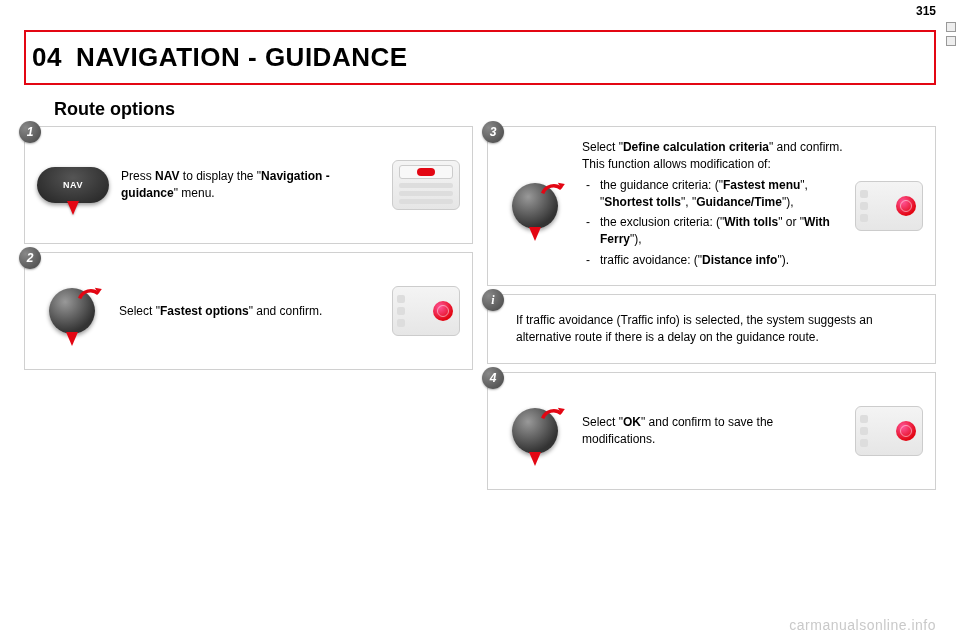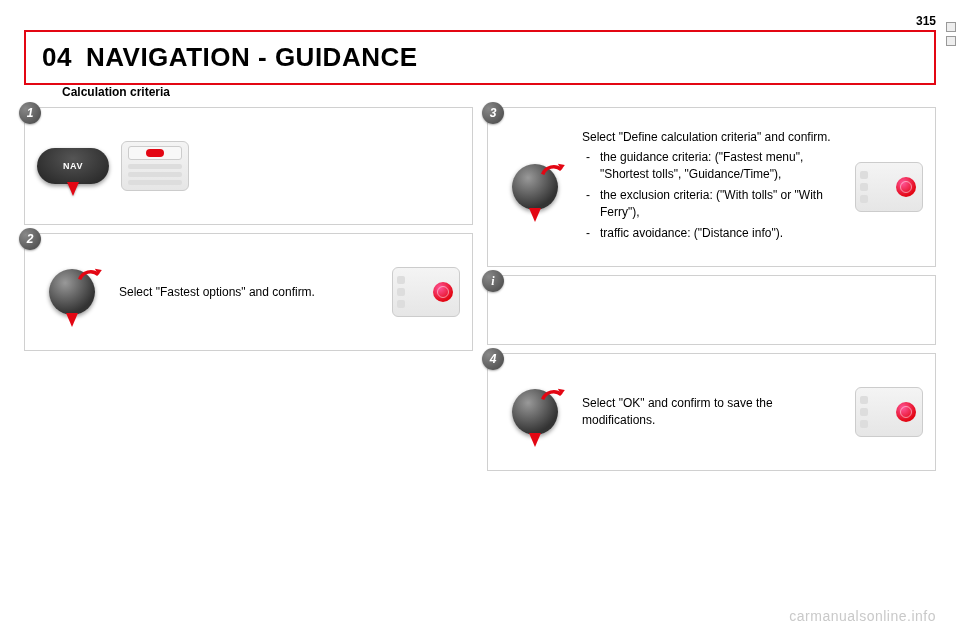--- a/index.html
+++ b/index.html
@@ -1,21 +1,21 @@
 <!DOCTYPE html>
 <html><head>
 <meta charset="utf-8">
 <style>
   * { box-sizing: border-box; margin: 0; padding: 0; }
   html, body { width: 960px; height: 640px; font-family: Arial, Helvetica, sans-serif; background: #fff; color: #000; position: relative; }
   .page { width: 960px; height: 640px; position: relative; padding: 10px 24px 20px 24px; }
-  .page-number { position: absolute; top: 14px; right: 24px; font-size: 12px; font-weight: bold; }
+  .page-number { position: absolute; top: 4px; right: 24px; font-size: 12px; font-weight: bold; }
   .side-markers { position: absolute; right: 4px; top: 22px; display: flex; flex-direction: column; gap: 4px; }
   .side-markers span { width: 10px; height: 10px; border: 1px solid #999; background: #eee; }
-  .chapter-bar { border: 2px solid #e30613; padding: 10px 16px; margin-top: 20px; }
+  .chapter-bar { border: 2px solid #e30613; padding: 10px 6px; margin-top: 20px; }
   .chapter-bar h1 { font-size: 26px; font-weight: bold; letter-spacing: 0.5px; }
   .chapter-bar .num { margin-right: 14px; }
   .section-title { font-size: 18px; font-weight: bold; margin: 14px 0 4px 30px; }
   .tab-shape { position: relative; margin-bottom: 6px; }
   .tab-shape::before { content: ""; position: absolute; right: 440px; top: -6px; width: 200px; height: 30px; background: #fff; border-right: 1px solid #ccc; transform: skewX(-30deg); z-index: -1; }
   .subsection-title { font-size: 12px; font-weight: bold; margin: 0 0 8px 38px; }
   .subsection-wrap { position: relative; }
   .subsection-wrap::after { content: ""; position: absolute; right: 440px; top: 6px; width: 200px; height: 24px; background: #fff; border-right: 1px solid #ccc; transform: skewX(-30deg); z-index: -1; }
   .cols { display: flex; gap: 14px; }
   .col { flex: 1; display: flex; flex-direction: column; gap: 8px; }
@@ -41,51 +41,54 @@
   
   .thumb-panel { position: relative; width: 100%; height: 100%; }
   .thumb-top { position: absolute; inset: 4px 6px auto 6px; height: 14px; border: 1px solid #ccc; border-radius: 3px; background: #f8f8f8; }
   .thumb-rows { position: absolute; top: 22px; left: 6px; right: 6px; display: flex; flex-direction: column; gap: 3px; }
   .thumb-rows span { height: 5px; background: #ddd; border-radius: 2px; }
   .thumb-nav-dot { position: absolute; top: 7px; left: 50%; transform: translateX(-50%); width: 18px; height: 8px; background: #e30613; border-radius: 4px; }
   .thumb-knob { position: absolute; right: 6px; top: 50%; transform: translateY(-50%); width: 20px; height: 20px; border-radius: 50%; background: radial-gradient(circle at 35% 30%, #f59, #e30613 70%); }
   .thumb-knob::before { content:""; position:absolute; inset:4px; border-radius:50%; border:1px solid rgba(255,255,255,0.5);}
   .thumb-side-btns { position: absolute; left: 4px; top: 50%; transform: translateY(-50%); display:flex; flex-direction:column; gap:4px;}
   .thumb-side-btns span { width: 8px; height: 8px; background:#ddd; border-radius:2px;}
-  .watermark { position: absolute; bottom: 16px; right: 24px; font-size: 14px; color: #c9c9c9; letter-spacing: 0.5px; }
-  b { font-weight: normal; }
+  .watermark { position: absolute; bottom: 7px; right: 24px; font-size: 14px; color: #c9c9c9; letter-spacing: 0.5px; }
+  b { font-weight: bold; }
 </style>
 </head>
 <body>
 
 <div class="page">
   <div class="page-number">315</div>
   <div class="side-markers">
       <span></span>
       <span></span>
     </div>
 
   <div class="chapter-bar">
     <h1>
       <span class="num">04</span><span>NAVIGATION - GUIDANCE</span>
     </h1>
   </div>
 
-  <div class="subsection-wrap">
-    <div class="subsection-title">Calculation criteria</div>
+  <div class="tab-shape">
+    <div class="section-title">Route options</div>
   </div>
 
   <div class="cols">
 
     <div class="col">
 
       <div class="step">
         <div class="badge">1</div>
         <div class="step-icon">
           <div class="nav-btn">NAV</div>
+        </div>
+        <div class="step-text">
+          <span>Press </span><b>NAV</b><span> to display the "</span><b>Navigation - guidance</b><span>" menu.</span>
         </div>
         <div class="step-thumb">
           <div class="thumb-panel">
             <div class="thumb-top"></div>
             <div class="thumb-nav-dot"></div>
             <div class="thumb-rows">
                 <span></span>
                 <span></span>
                 <span></span>
               </div>
@@ -135,20 +138,21 @@
                   <path d="M4 14 A10 10 0 0 1 20 10" fill="none" stroke="#e30613" stroke-width="3"></path>
                   <path d="M20 10 l-3 -5 l6 1 z" fill="#e30613"></path>
                 </svg>
             </div>
           </div>
         </div>
         <div class="step-text">
           <div>
             <span>Select "</span><b>Define calculation criteria</b><span>" and confirm.</span>
           </div>
+          <div>This function allows modification of:</div>
           <ul>
             <li>
               <span>the guidance criteria: ("</span><b>Fastest menu</b><span>", "</span><b>Shortest tolls</b><span>", "</span><b>Guidance/Time</b><span>"),</span>
             </li>
             <li>
               <span>the exclusion criteria: ("</span><b>With tolls</b><span>" or "</span><b>With Ferry</b><span>"),</span>
             </li>
             <li>
               <span>traffic avoidance: ("</span><b>Distance info</b><span>").</span>
             </li>
@@ -161,20 +165,21 @@
                 <span></span>
                 <span></span>
               </div>
             <div class="thumb-knob"></div>
           </div>
         </div>
       </div>
 
       <div class="step short">
         <div class="badge info">i</div>
+        <div class="step-text" style="padding-left:16px;">If traffic avoidance (Traffic info) is selected, the system suggests an alternative route if there is a delay on the guidance route.</div>
       </div>
 
       <div class="step">
         <div class="badge">4</div>
         <div class="step-icon">
           <div class="knob-wrap">
             <div class="knob"></div>
             <div class="rot-arrow">
               <svg viewBox="0 0 24 24">
                   <path d="M4 14 A10 10 0 0 1 20 10" fill="none" stroke="#e30613" stroke-width="3"></path>

